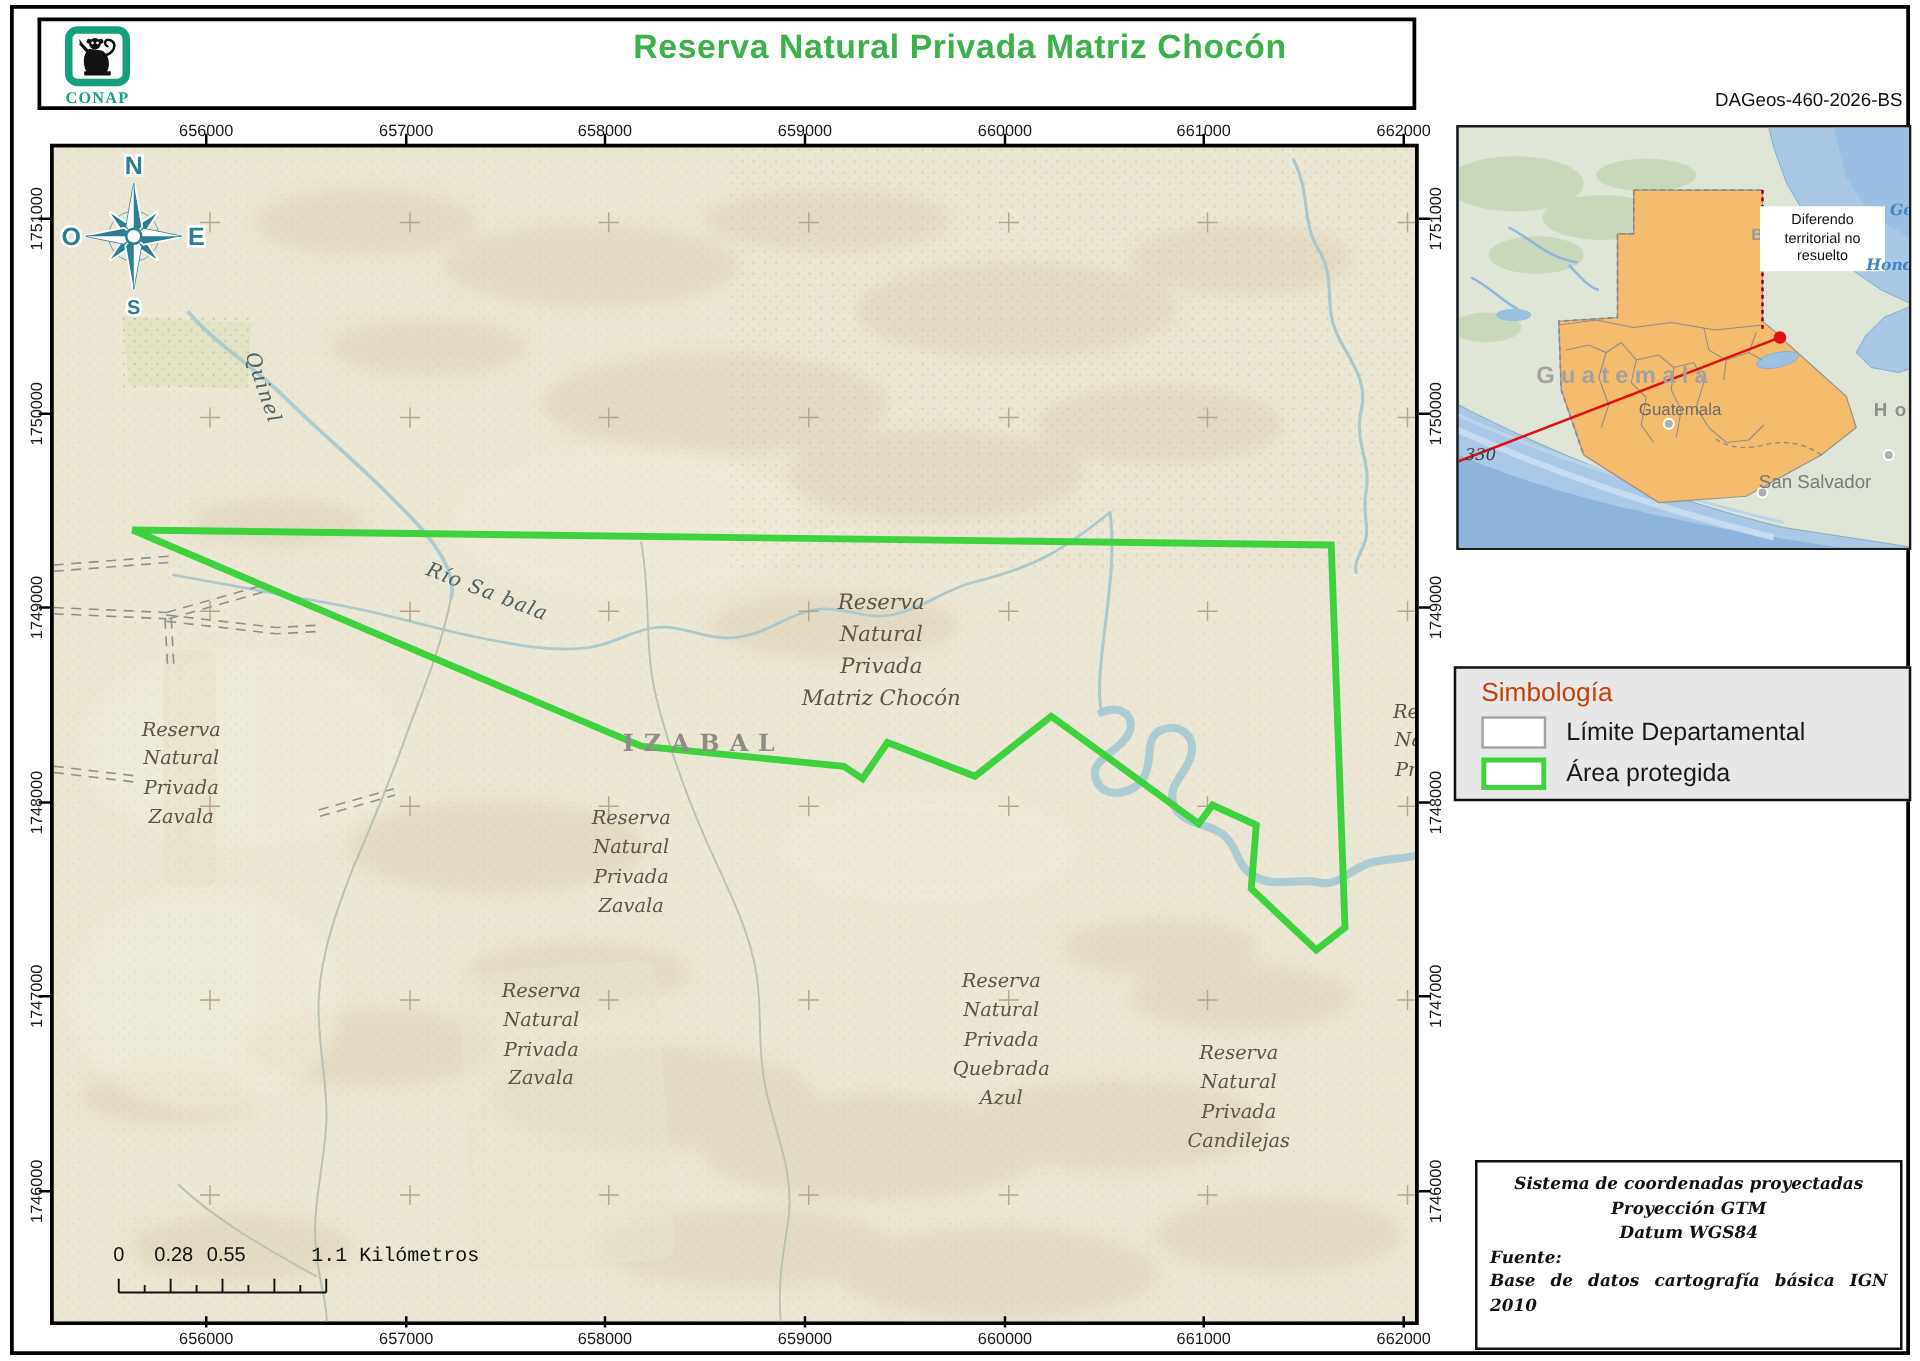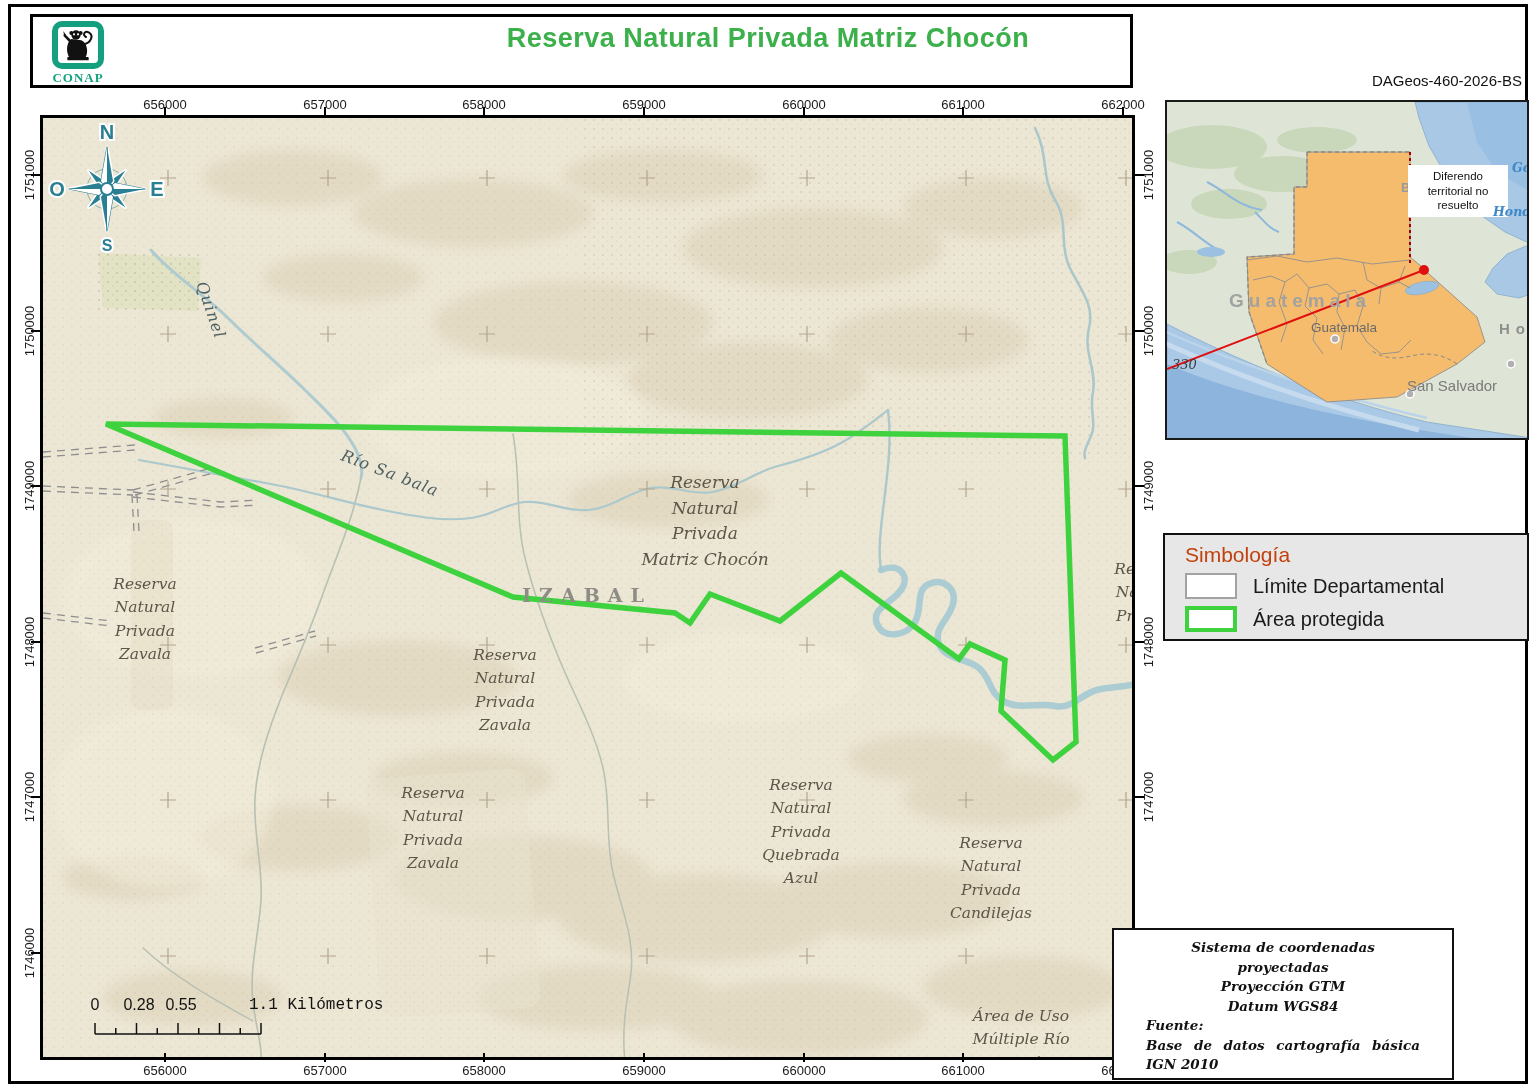--- a/index.html
+++ b/index.html
@@ -65,22 +65,22 @@
     font-size:11.5px;color:#111;line-height:1.3;text-align:center;}
 
   
   #legend{position:absolute;left:1163px;top:533px;width:366px;height:108px;border:2px solid #111;background:#e7e7e7;padding:8px 20px;}
   #legend .legend-title{font-size:21px;color:#c2410c;margin-bottom:6px;}
   .legend-row{display:flex;align-items:center;margin-bottom:7px;}
   .legend-swatch{width:52px;height:26px;margin-right:16px;flex:0 0 auto;}
   .legend-row .lab{font-size:20px;color:#1a1a1a;}
 
   
-  #source-box{position:absolute;left:1112px;top:928px;width:342px;height:152px;border:2px solid #111;background:#fff;
-    padding:8px 32px;font-family:"DejaVu Serif","Liberation Serif",serif;font-weight:bold;font-style:italic;
+  #source-box{position:absolute;left:1180px;top:928px;width:342px;height:152px;border:2px solid #111;background:#fff;
+    padding:8px 10px;font-family:"DejaVu Serif","Liberation Serif",serif;font-weight:bold;font-style:italic;
     font-size:13.5px;line-height:1.45;color:#111;}
   #source-box .c{text-align:center;}
   #source-box .j{text-align:justify;}
 </style>
 </head>
 <body>
 
 <div class="page-border"></div>
 
 <div class="header-box">
@@ -268,21 +268,21 @@
   </svg>
 
   <div class="river-label" style="left:168px;top:192px;transform:translate(-50%,-50%) rotate(71deg);">Quinel</div>
   <div class="river-label" style="left:347px;top:355px;transform:translate(-50%,-50%) rotate(21deg);">Río Sa bala</div>
   <div class="map-label big" style="left:662px;top:403px;">
       <div>Reserva</div>
       <div>Natural</div>
       <div>Privada</div>
       <div>Matriz Chocón</div>
     </div>
-  <div class="dept-label" style="left:544px;top:477px;">IZABAL</div>
+  <div class="dept-label" style="left:520px;top:477px;">IZABAL</div>
   <div class="map-label small" style="left:102px;top:501px;">
       <div>Reserva</div>
       <div>Natural</div>
       <div>Privada</div>
       <div>Zavala</div>
     </div>
   <div class="map-label small" style="left:462px;top:572px;">
       <div>Reserva</div>
       <div>Natural</div>
       <div>Privada</div>
@@ -299,25 +299,20 @@
       <div>Natural</div>
       <div>Privada</div>
       <div>Quebrada</div>
       <div>Azul</div>
     </div>
   <div class="map-label small" style="left:948px;top:760px;">
       <div>Reserva</div>
       <div>Natural</div>
       <div>Privada</div>
       <div>Candilejas</div>
-    </div>
-  <div class="map-label small" style="left:978px;top:922px;">
-      <div>Área de Uso</div>
-      <div>Múltiple Río</div>
-      <div>Sarstún</div>
     </div>
   <div class="map-label small" style="left:1103px;top:475px;">
       <div>Reserva</div>
       <div>Natural</div>
       <div>Privada</div>
     </div>
 
   <div id="scalebar">
     <span class="sl" style="left:4px">0</span>
     <span class="sl" style="left:48px">0.28</span>

